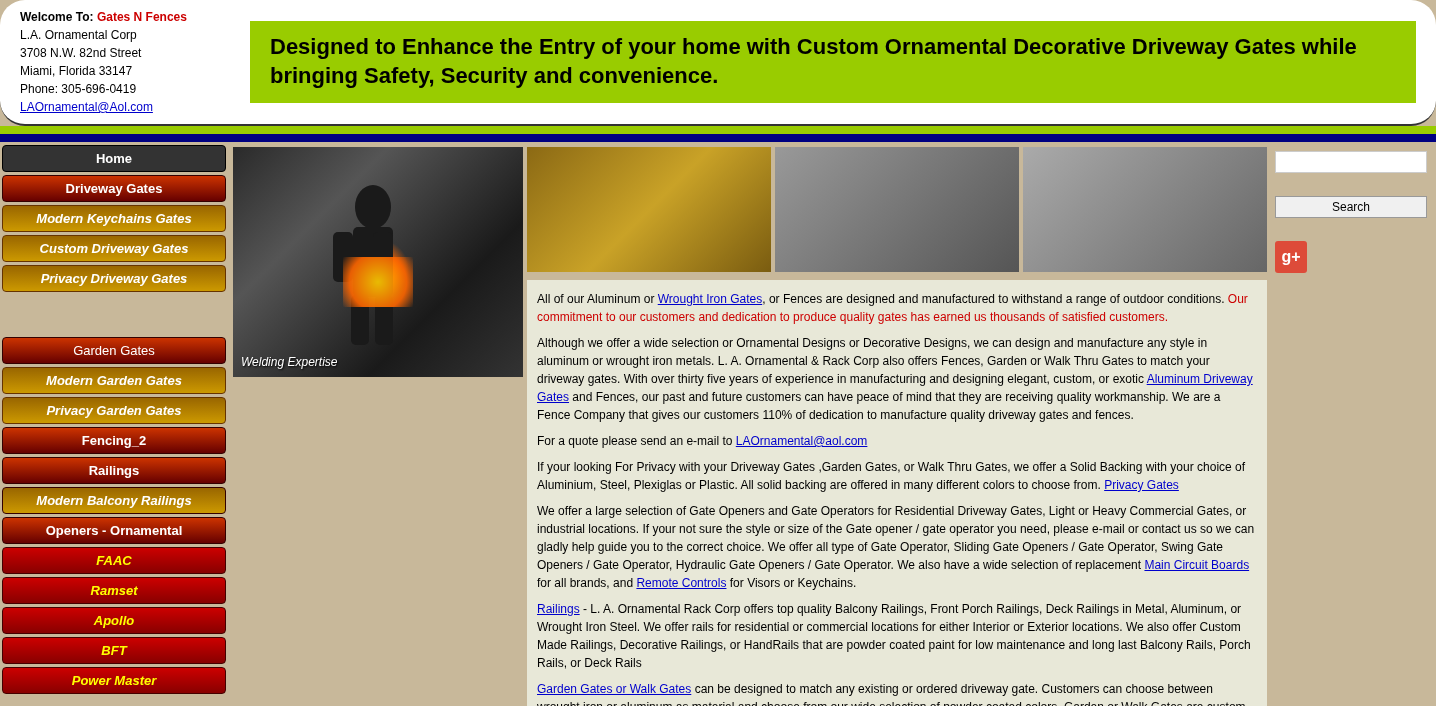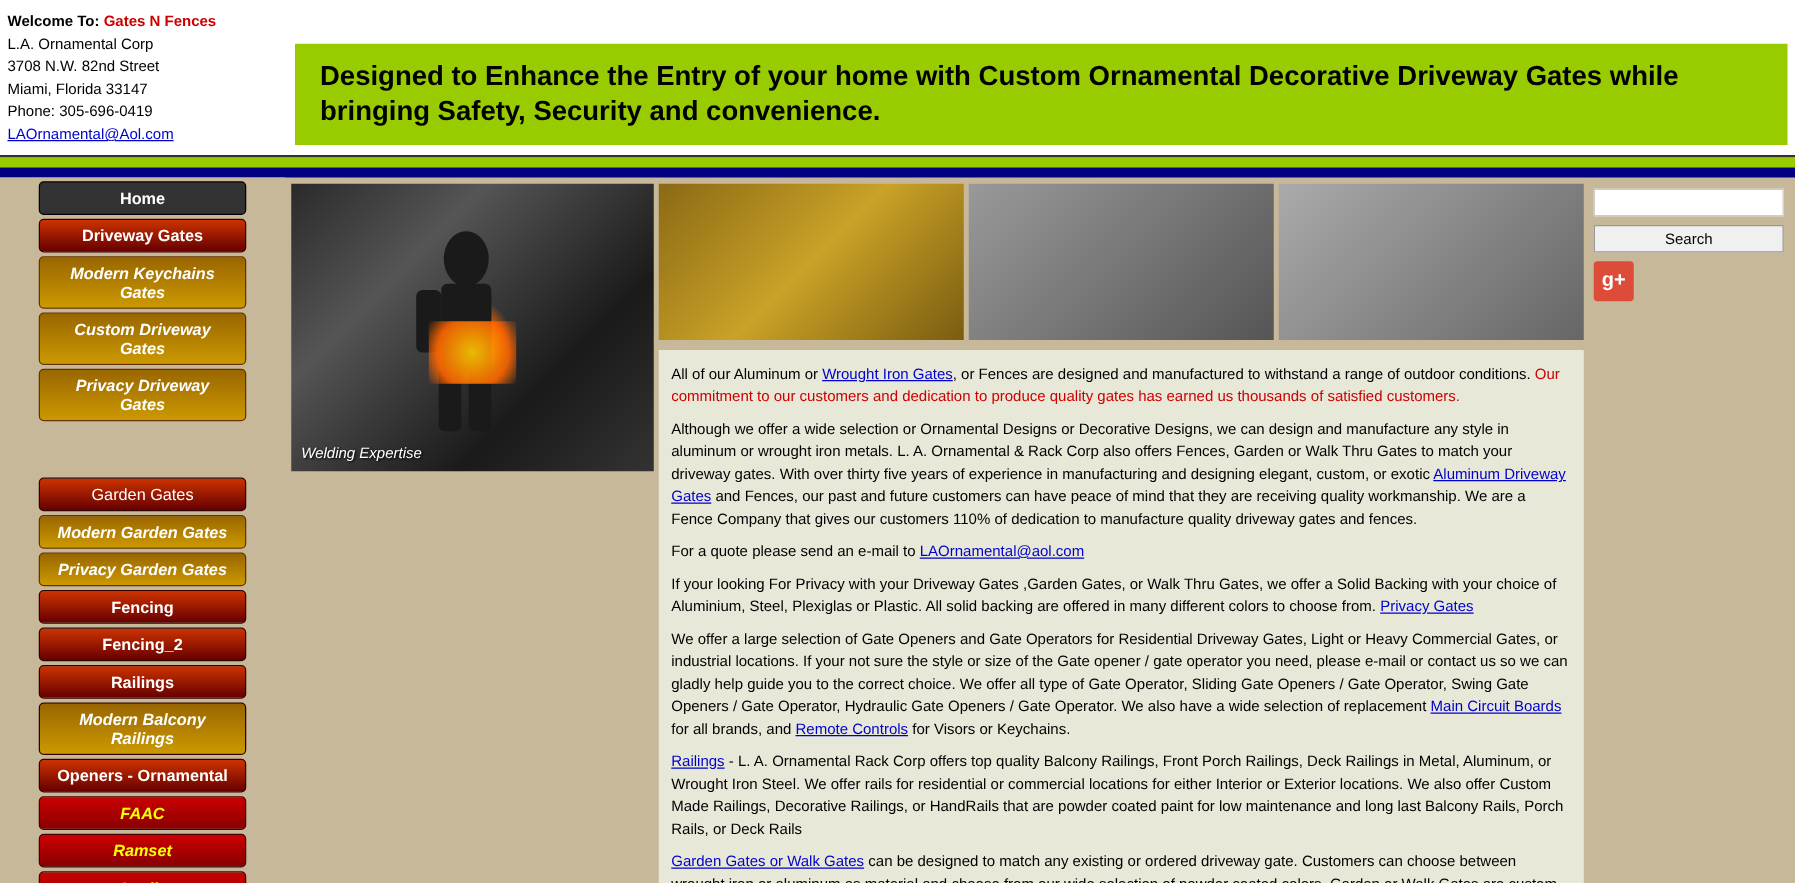--- a/index.html
+++ b/index.html
@@ -2,23 +2,24 @@
 <html><head>
   <meta charset="utf-8">
   <style>
     * { margin: 0; padding: 0; box-sizing: border-box; }
     body { font-family: Arial, sans-serif; font-size: 12px; background: #c8b89a; }
 
     
     .header-bar {
       background: #fff;
       display: flex;
-      align-items: flex-end;
-      padding: 8px 6px;
+      align-items: center;
+      padding: 8px 20px;
       border-bottom: 2px solid #333;
+      border-radius: 25px;
     }
     .header-left {
       width: 230px;
       font-size: 12px;
       line-height: 1.5;
       color: #000;
     }
     .header-left .welcome { font-weight: bold; }
     .header-left .brand { color: #cc0000; font-weight: bold; }
     .header-left a { color: #0000cc; text-decoration: underline; }
@@ -48,21 +49,21 @@
 
     
     .sidebar {
       width: 228px;
       min-width: 228px;
       padding: 0;
       background: #c8b89a;
     }
     .sidebar-btn {
       display: block;
-      width: 166px;
+      width: 224px;
       margin: 3px auto;
       padding: 5px 10px;
       text-align: center;
       font-size: 13px;
       font-weight: bold;
       text-decoration: none;
       cursor: pointer;
       border-radius: 4px;
     }
     .btn-home {
@@ -142,21 +143,21 @@
       flex: 1;
     }
     .gate-img-1 { background: linear-gradient(135deg, #8B6914 0%, #c9a227 50%, #7a5c10 100%); }
     .gate-img-2 { background: linear-gradient(135deg, #aaa 0%, #888 40%, #666 100%); }
     .gate-img-3 { background: linear-gradient(135deg, #999 10%, #555 50%, #888 100%); }
 
     .search-box {
       width: 160px;
       display: flex;
       flex-direction: column;
-      gap: 7px;
+      gap: 23px;
       padding: 4px;
     }
     .search-input {
       width: 100%;
       padding: 3px;
       border: 1px solid #ccc;
       font-size: 12px;
     }
     .search-button {
       padding: 3px 12px;
@@ -250,21 +251,20 @@
 
   <div class="sidebar">
     <a class="sidebar-btn btn-home">Home</a>
     <a class="sidebar-btn btn-driveway">Driveway Gates</a>
     <a class="sidebar-btn btn-modern-driveway">Modern Keychains Gates</a>
     <a class="sidebar-btn btn-custom-driveway">Custom Driveway Gates</a>
     <a class="sidebar-btn btn-privacy-driveway">Privacy Driveway Gates</a>
     <a class="sidebar-btn btn-garden">Garden Gates</a>
     <a class="sidebar-btn btn-modern-garden">Modern Garden Gates</a>
     <a class="sidebar-btn btn-privacy-garden">Privacy Garden Gates</a>
-    <a class="sidebar-btn btn-fencing">Fencing</a>
     <a class="sidebar-btn btn-fencing2">Fencing_2</a>
     <a class="sidebar-btn btn-railings">Railings</a>
     <a class="sidebar-btn btn-modern-balcony">Modern Balcony Railings</a>
     <a class="sidebar-btn btn-openers">Openers - Ornamental</a>
     <a class="sidebar-btn btn-brand">FAAC</a>
     <a class="sidebar-btn btn-brand">Ramset</a>
     <a class="sidebar-btn btn-brand">Apollo</a>
     <a class="sidebar-btn btn-brand">BFT</a>
     <a class="sidebar-btn btn-brand">Power Master</a>
   </div>

